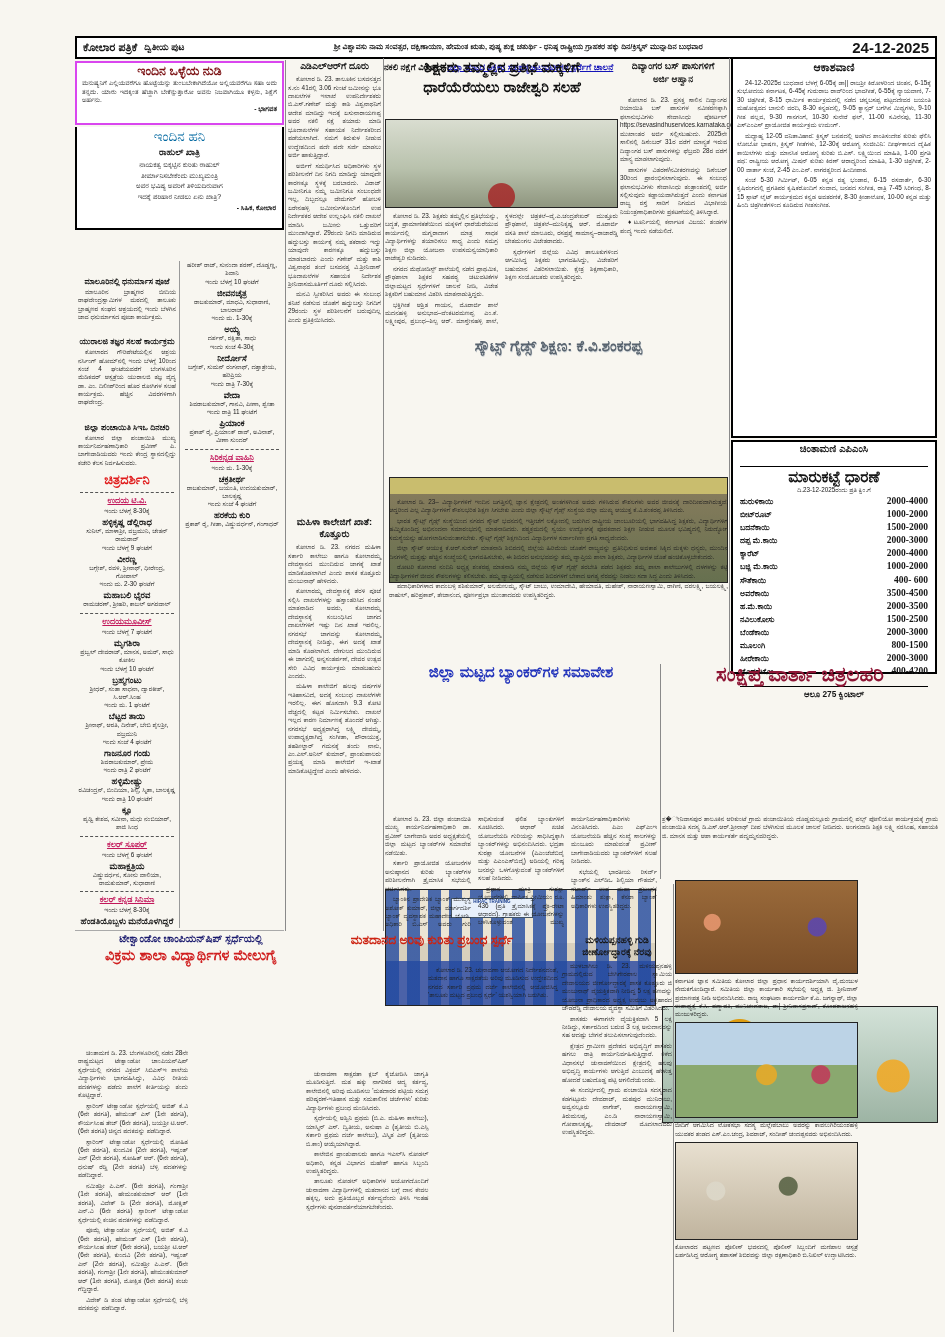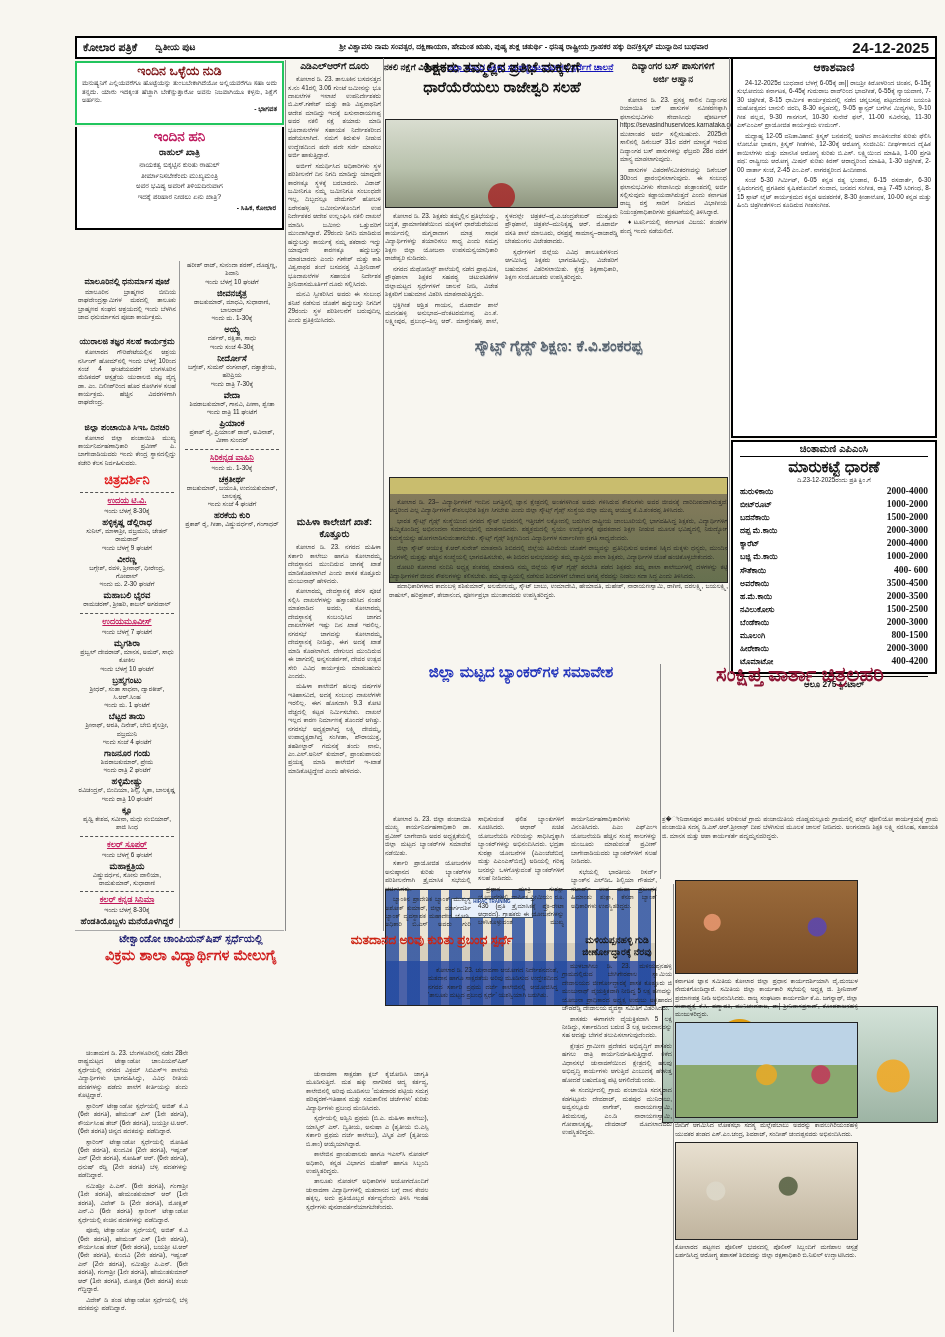--- a/index.html
+++ b/index.html
@@ -1,40 +1,40 @@
 <!DOCTYPE html>
 <html><head>
 <meta charset="utf-8">
 <style>
   html,body{margin:0;padding:0}
   body{width:945px;height:1337px;position:relative;background:#efede6;font-family:"Liberation Sans",sans-serif;color:#161616;overflow:hidden}
   .page{position:absolute;inset:0;background:#f8f6f0}
   .abs{position:absolute;box-sizing:border-box}
   .vr{position:absolute;width:1px;background:#8a8a8a}
   
-  #masthead{left:75px;top:36px;width:862px;height:23px;border:2px solid #000;background:#fff;display:flex;align-items:center;gap:18px;padding:0 6px}
+  #masthead{left:75px;top:36px;width:862px;height:23px;border:2px solid #000;background:#fff;display:flex;align-items:center;gap:7px;padding:0 6px}
   .mh-paper{font-weight:bold;font-size:11px;white-space:nowrap}
   .mh-page{font-weight:bold;font-size:9px;white-space:nowrap}
   .mh-pan{flex:1;font-weight:bold;font-size:7.6px;text-align:center;line-height:1.1}
   .mh-date{font-weight:bold;font-size:15px;white-space:nowrap}
   
   #strip-center{left:384px;top:62px;width:232px;height:28px;font-size:8.6px;font-weight:bold;line-height:1.35}
   #strip-center .kicker{color:#111}
   #strip-center .bluelink{color:#1414b8;text-decoration:underline}
   #buspass-head{left:619px;top:61px;width:108px;text-align:center;font-weight:bold}
   #buspass-head .l1{font-size:9.3px}
   #buspass-head .l2{font-size:8.8px;margin-top:2px}
   #akash-headbox{left:731px;top:57px;width:206px;height:21px;border:2px solid #000;background:#fff;text-align:center;font-weight:bold;font-size:11px;line-height:17px}
   
-  #goodword{left:75px;top:61px;width:209px;height:64px;border:2px solid #22c55e;background:#fff;padding:1px 5px}
+  #goodword{left:75px;top:61px;width:209px;height:64px;border:2px solid #d946ef;background:#fff;padding:1px 5px}
   .gw-title{text-align:center;color:#7b1113;font-weight:bold;font-size:12.5px}
   .gw-body{font-size:6.6px;text-align:justify;line-height:1.3}
   .gw-src{text-align:right;font-weight:bold;font-size:6.8px}
   #hani{left:75px;top:127px;width:209px;height:103px;border:2px solid #000;border-top:none;background:#fff;padding:2px 6px;text-align:center}
-  .hani-title{color:#be185d;font-weight:bold;font-size:13.5px}
+  .hani-title{color:#0369a1;font-weight:normal;font-size:13.5px}
   .hani-author{font-weight:bold;font-size:8.5px;margin:2px 0}
   .hani-line{font-size:7px;line-height:1.5}
   .hani-src{text-align:right;font-weight:bold;font-size:6.8px;margin-top:2px}
   #programs-head{left:75px;top:232px;width:209px;height:25px;background:#ffff00;border:2px solid #000;text-align:center;font-weight:bold;font-size:14.5px;line-height:21px}
   #programs{left:75px;top:259px;width:209px;height:672px;border-bottom:1px solid #aaa;padding:2px 3px;column-count:2;column-gap:7px;column-rule:1px solid #999;column-fill:auto}
   #programs .ev{font-weight:bold;font-size:8px;text-align:center;margin:16px 0 1px;line-height:1.25}
   #programs .tx{font-size:6.4px;text-align:justify;text-indent:7px;line-height:1.3;margin-bottom:2px}
   #programs .sec{color:#e01b1b;font-weight:bold;font-size:13px;text-align:center;margin:5px 0 2px}
   #programs .ch{color:#c2185b;font-weight:bold;font-size:8.2px;text-align:center;text-decoration:underline;border-top:1px dashed #555;margin:4px 2px 1px;padding-top:3px}
   #programs .mv{font-weight:bold;font-size:8.4px;text-align:center;margin-top:2px;line-height:1.2}
@@ -58,21 +58,21 @@
   
   #scouts-hl{left:389px;top:336px;width:339px;font-weight:bold;font-size:15px;color:#58636e;text-align:center;line-height:1.35;text-shadow:.5px .5px 0 #cfd4d8}
   #scouts-photo{left:389px;top:388px;width:339px;height:106px;background:linear-gradient(180deg,#c9bd6e 0 16px,rgba(0,0,0,0) 16px),linear-gradient(180deg,#8a7d5e,#66704f)}
   #scouts-body{left:389px;top:498px;width:339px;height:160px}
   
   #buspass-body{left:620px;top:96px;width:107px;height:238px}
   
   #akash-body{left:731px;top:76px;width:206px;height:362px;border:2px solid #000;border-top:none;background:#fff;padding:3px 4px}
   
   #market{left:731px;top:440px;width:206px;height:234px;border:2px solid #000;background:#fff;padding:1px 7px}
-  .mk-h1{text-align:center;font-weight:bold;font-size:10px;border-bottom:1px solid #000;padding-bottom:1px}
+  .mk-h1{text-align:center;font-weight:bold;font-size:10px;border-bottom:1px solid #000;padding-bottom:11px}
   .mk-h2{text-align:center;font-weight:bold;font-size:15.5px;margin-top:1px}
   .mk-note{text-align:center;font-size:6.3px;margin-bottom:1px}
   .mk-row{display:flex;justify-content:space-between;align-items:baseline;line-height:12.1px}
   .mk-name{font-size:7.8px;font-weight:bold}
   .mk-price{font-size:9.5px;font-weight:bold;font-family:"Liberation Serif",serif}
   .mk-footer{text-align:center;font-weight:bold;font-size:8.3px;border-top:1px solid #000;margin-top:8px;padding-top:2px}
   
   #bankers-hl{left:385px;top:663px;width:272px;color:#2233bb;font-weight:bold;font-size:15px;text-align:center}
   #bankers-photo{left:385px;top:694px;width:271px;height:117px;background:repeating-linear-gradient(90deg,rgba(34,74,160,.8) 0 13px,rgba(34,74,160,0) 13px 21px),linear-gradient(180deg,#ece5d4 0 46%,#d8d0bd 46% 62%,#4b62a8 62% 100%)}
   #bankers-banner{position:absolute;left:24%;top:7%;width:30%;height:16%;background:#e8f0fb;border:1px solid #456;color:#173a8a;font-size:4.5px;font-weight:bold;text-align:center;line-height:1.2;overflow:hidden}

